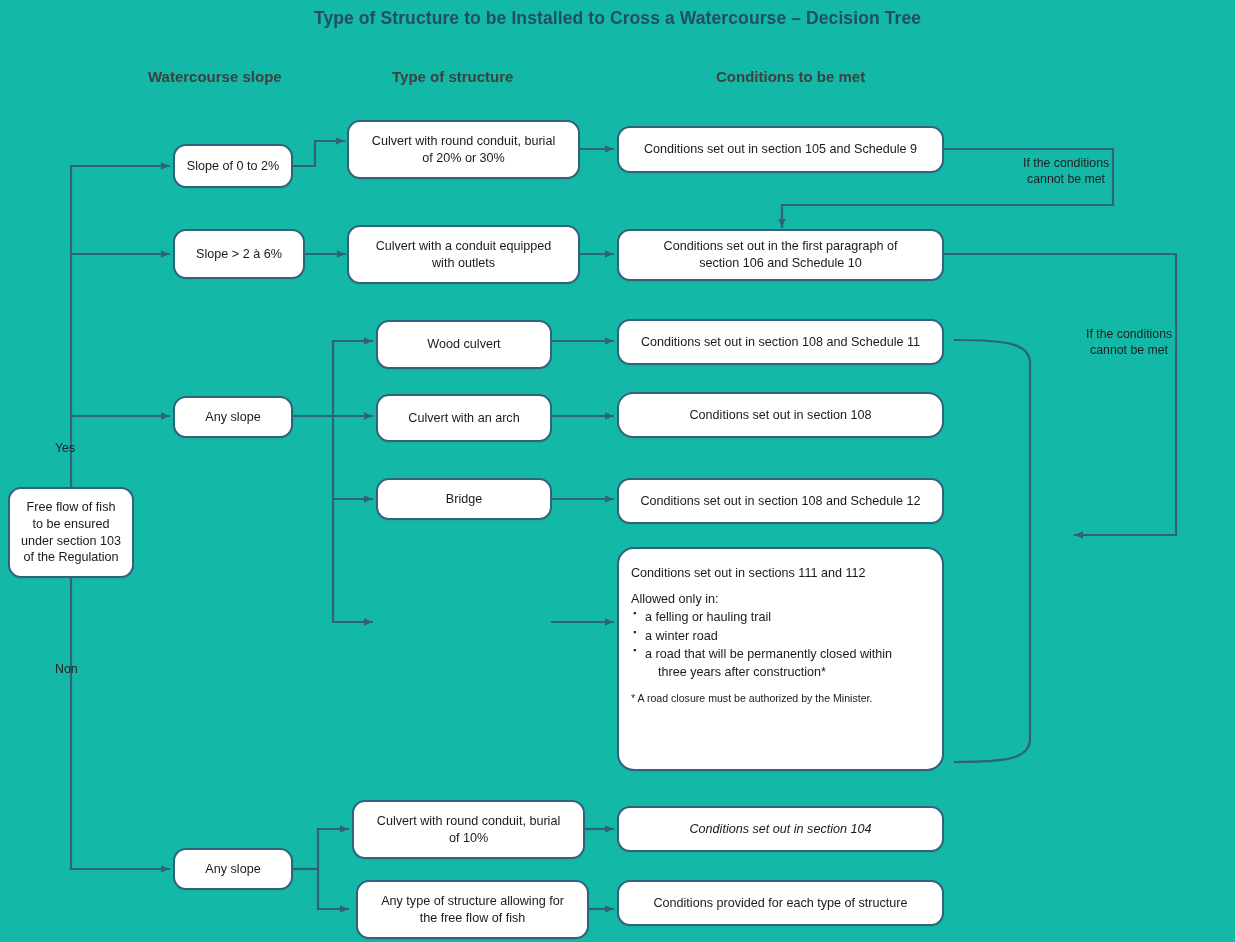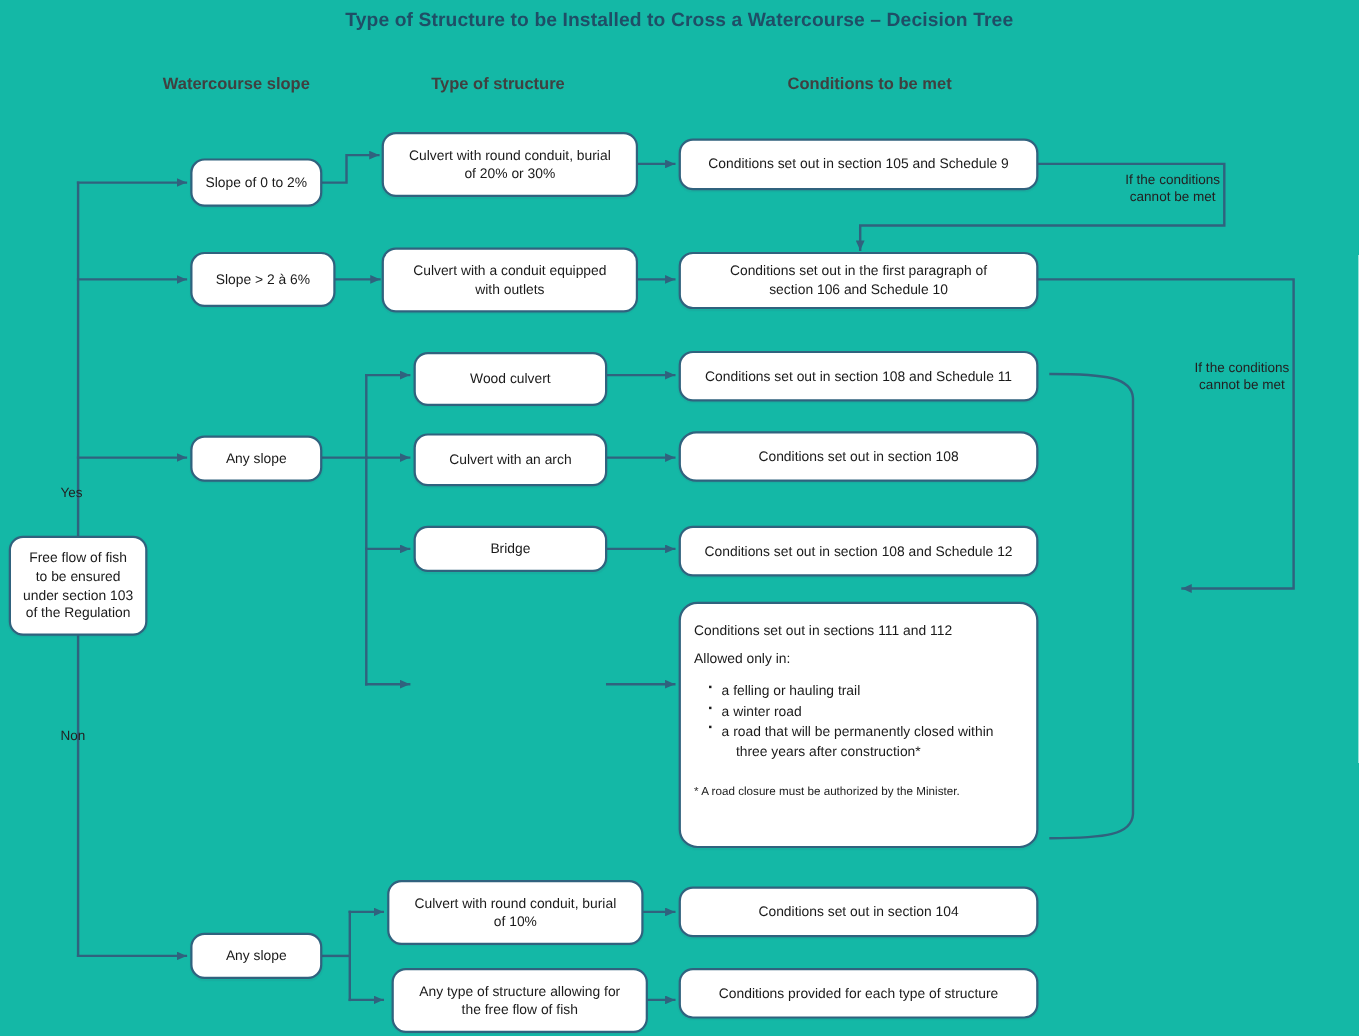--- a/index.html
+++ b/index.html
@@ -10,21 +10,21 @@
          font-size:17.5px;font-weight:bold;color:#1f4e66;letter-spacing:.1px;}
   .colhead{position:absolute;font-size:15px;font-weight:bold;color:#404040;white-space:nowrap;}
   .node{position:absolute;box-sizing:border-box;border:2.2px solid #30627e;border-radius:13px;
         background:#ffffff;display:flex;align-items:center;justify-content:center;
         text-align:center;font-size:12.6px;color:#1a1a1a;line-height:1.32;padding:3px 8px;
         box-shadow:0 1px 1px rgba(60,90,110,.10);}
   .node.left-align{justify-content:center;text-align:left;align-items:flex-start;
         padding:16px 12px;font-size:12.6px;border-radius:17px;}
   .node .inner{width:100%;}
   .edge-label{position:absolute;font-size:12.3px;color:#231f20;text-align:center;line-height:1.34;white-space:nowrap;}
-  .bullets{margin:12px;padding:0;list-style:none;}
+  .bullets{margin:1px;padding:0;list-style:none;}
   .bullets li{padding-left:13px;position:relative;line-height:1.46;}
   .bullets li:before{content:"\25AA";position:absolute;left:1px;top:-1px;font-size:9px;color:#1a1a1a;}
   .spacer{height:9px;}
   .note{font-size:10.6px;}
   .hang{display:block;padding-left:13px;}
 </style>
 </head>
 <body>
 
 <div id="stage">
@@ -172,21 +172,21 @@
         <li>
           <span>a road that will be permanently closed within</span>
           <span class="hang">three years after construction*</span>
         </li>
       </ul>
       <div class="spacer"></div>
       <div class="note">* A road closure must be authorized by the Minister.</div>
     </div>
   </div>
 
-  <div class="node" style="left:617px;top:806px;width:327px;height:46px;">
+  <div class="node" style="left:617px;top:806px;width:327px;height:46px;font-style:italic;">
     <span>Conditions set out in section 104</span>
   </div>
   <div class="node" style="left:617px;top:880px;width:327px;height:46px;">
     <span>Conditions provided for each type of structure</span>
   </div>
 
   <div class="edge-label" style="left:1023px;top:155px;">
     <div>If the conditions</div>
     <div>cannot be met</div>
   </div>

